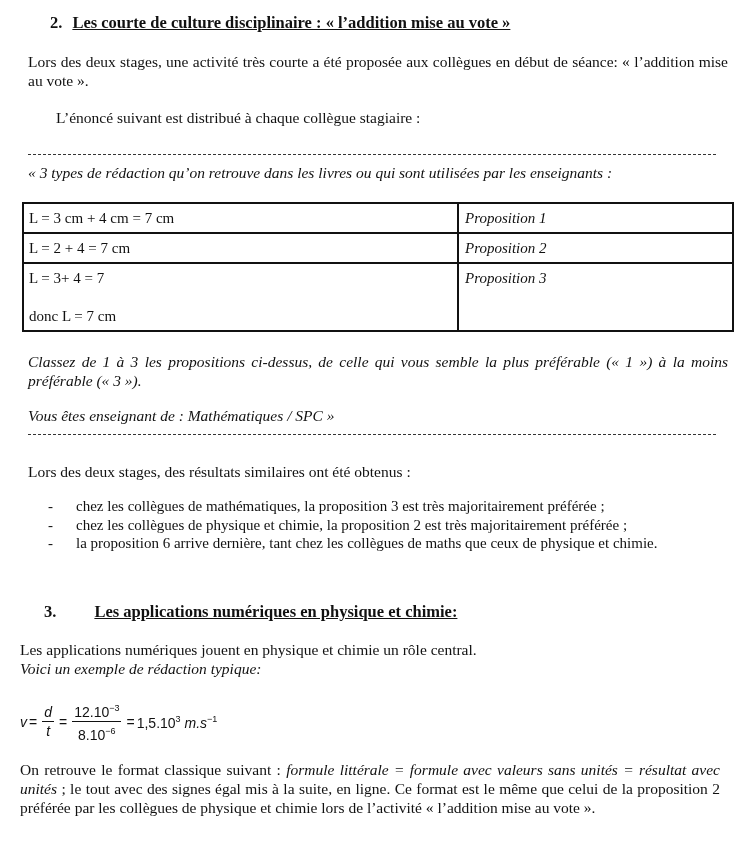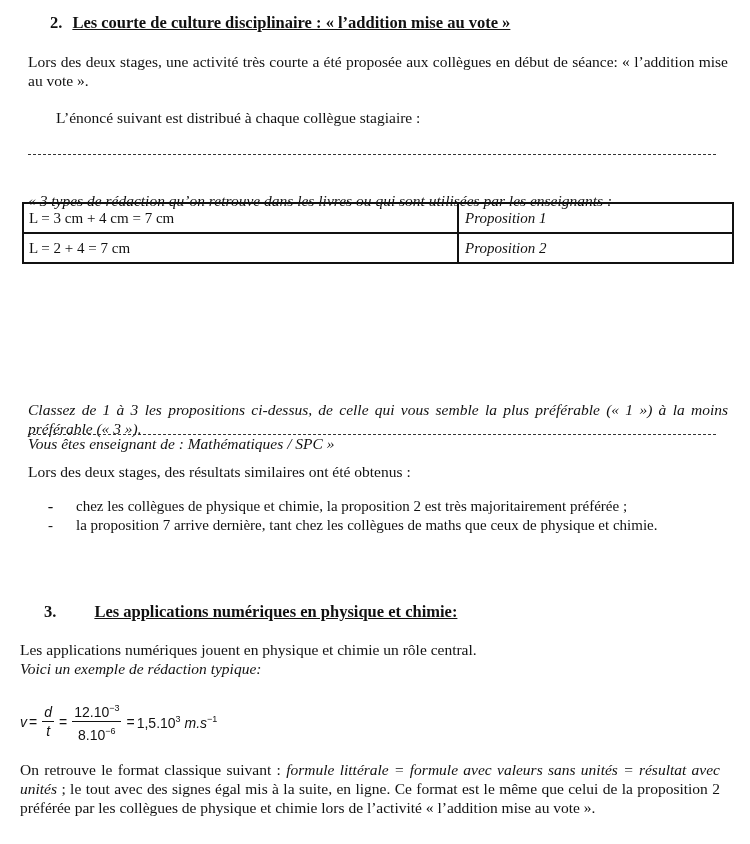--- a/index.html
+++ b/index.html
@@ -10,21 +10,21 @@
   .abs { position: absolute; }
   .h2 {
     left: 50px; top: 13px; font-weight: bold; font-size: 16.5px;
   }
   .h2 .num { margin-right: 10px; }
   .h2 .title { text-decoration: underline; }
   .p { left: 28px; width: 700px; line-height: 19px; text-align: justify; }
   .dash {
     left: 28px; width: 688px; height: 0; border-top: 1.5px dashed #333;
   }
-  .it { font-style: italic; margin-top: 28px; }
+  .it { font-style: italic; }
   table.props {
     position: absolute; left: 22px; top: 202px; width: 712px;
     border-collapse: collapse; font-size: 15px;
   }
   table.props td {
     border: 2px solid #111; padding: 0 5px; vertical-align: top;
   }
   table.props td.left { width: 423px; }
   table.props td.right { font-style: italic; padding-left: 6px; }
   table.props tr.r1 td, table.props tr.r2 td { height: 28px; line-height: 28px; }
@@ -75,35 +75,43 @@
 <table class="props">
   <tbody>
       <tr class="r1">
     <td class="left">L = 3 cm + 4 cm = 7 cm</td>
     <td class="right">Proposition 1</td>
   </tr>
   <tr class="r2">
     <td class="left">L = 2 + 4 = 7 cm</td>
     <td class="right">Proposition 2</td>
   </tr>
+  <tr class="r3">
+    <td class="left">
+      <div class="r3line">L = 3+ 4 = 7</div>
+      <div class="r3gap"></div>
+      <div class="r3line">donc L = 7 cm</div>
+    </td>
+    <td class="right" style="line-height:28px;">Proposition 3</td>
+  </tr>
 </tbody>
   </table>
 
-<div class="abs p it" style="top:372px;">Classez de 1 à 3 les propositions ci-dessus, de celle qui vous semble la plus préférable (« 1 ») à la moins préférable (« 3 »).</div>
+<div class="abs p it" style="top:352px;">Classez de 1 à 3 les propositions ci-dessus, de celle qui vous semble la plus préférable (« 1 ») à la moins préférable (« 3 »).</div>
 
 <div class="abs p it" style="top:406px;">Vous êtes enseignant de : Mathématiques / SPC »</div>
 
 <div class="abs dash" style="top:434px;"></div>
 
 <div class="abs p" style="top:462px;">Lors des deux stages, des résultats similaires ont été obtenus :</div>
 
 <ul class="abs results">
-  <li><span class="dash-mark">-</span></li>
+  <li><span class="dash-mark">-</span><span>chez les collègues de mathématiques, la proposition 3 est très majoritairement préférée ;</span></li>
   <li><span class="dash-mark">-</span><span>chez les collègues de physique et chimie, la proposition 2 est très majoritairement préférée ;</span></li>
-  <li><span class="dash-mark">-</span><span>la proposition 7 arrive dernière, tant chez les collègues de maths que ceux de physique et chimie.</span></li>
+  <li><span class="dash-mark">-</span><span>la proposition 6 arrive dernière, tant chez les collègues de maths que ceux de physique et chimie.</span></li>
 </ul>
 
 <div class="abs h3">
   <span class="num">3.</span><span class="title">Les applications numériques en physique et chimie:</span>
 </div>
 
 <div class="abs p-sans" style="top:640px;">Les applications numériques jouent en physique et chimie un rôle central.</div>
 <div class="abs p-sans" style="top:659px;font-style:italic;">Voici un exemple de rédaction typique:</div>
 
 <div class="abs formula">

